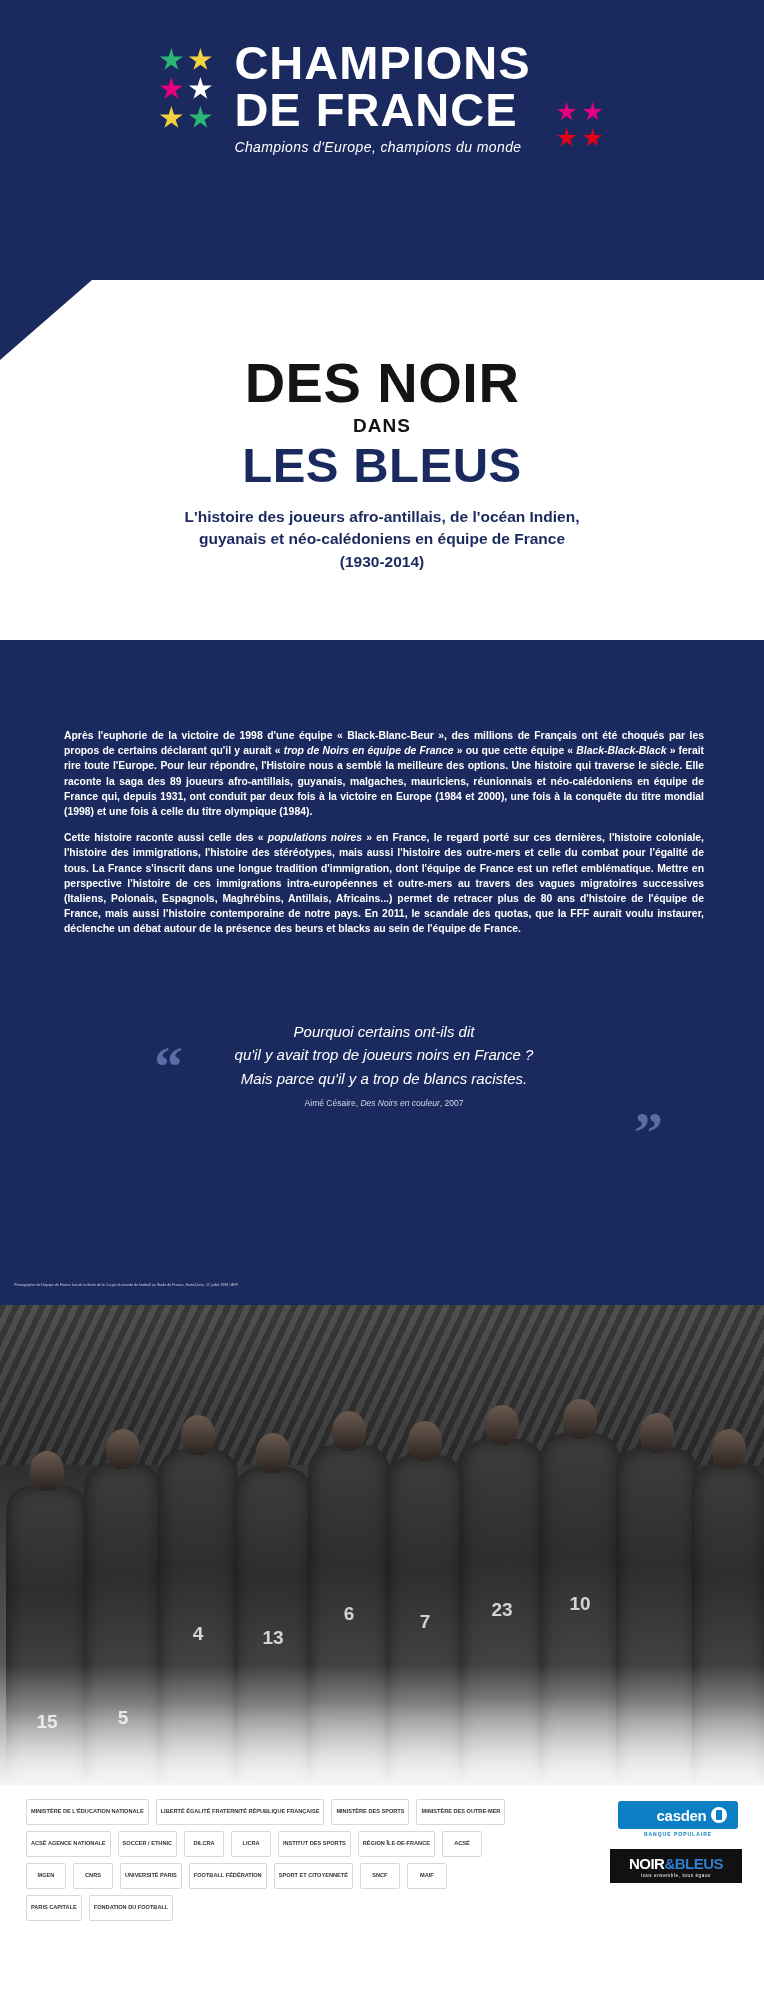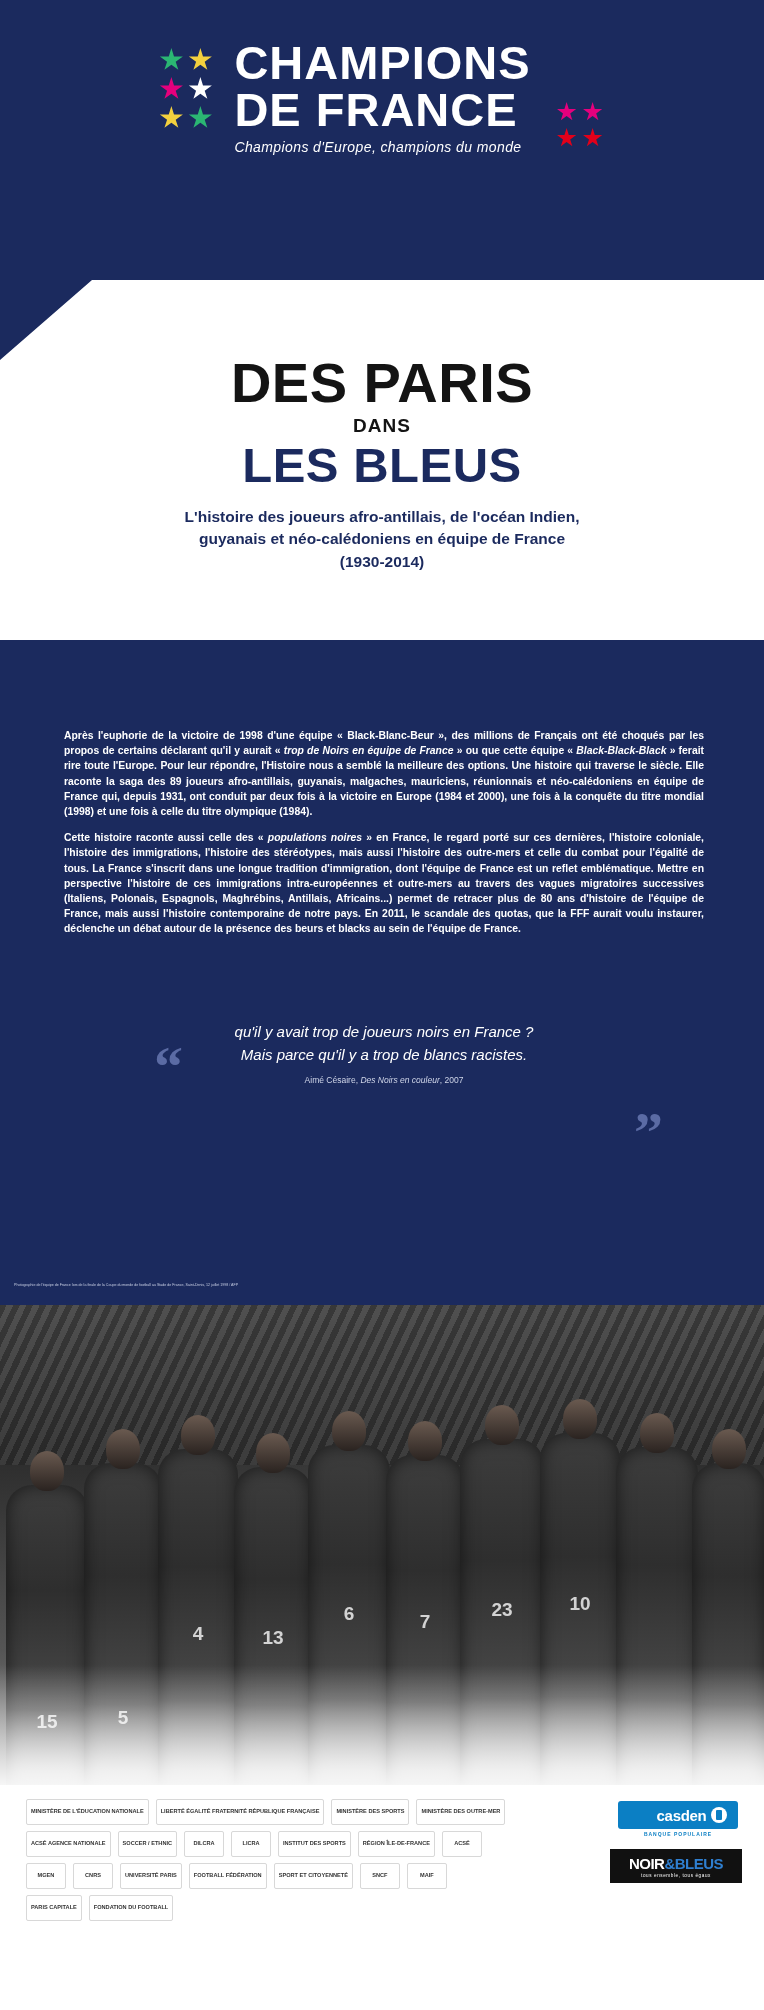--- a/index.html
+++ b/index.html
@@ -188,39 +188,40 @@
       <span class="star-sm" style="background:#e2001a"></span>
       <span class="star-sm" style="background:#e2001a"></span>
     </div>
   </div>
 </div>
 
 <div class="white-wedge"></div>
 <div class="navy-wedge-bottom"></div>
 
 <div class="title-block">
-  <div class="t1">DES PARIS</div>
+  <div class="t1">DES NOIR</div>
   <div class="t2">DANS</div>
   <div class="t3">LES BLEUS</div>
   <div class="sub-lines">
     <div>L'histoire des joueurs afro-antillais, de l'océan Indien,</div>
     <div>guyanais et néo-calédoniens en équipe de France</div>
     <div>(1930-2014)</div>
   </div>
 </div>
 
 <div class="body-text">
   <p><span>Après l'euphorie de la victoire de 1998 d'une équipe « Black-Blanc-Beur », des millions de Français ont été choqués par les propos de certains déclarant qu'il y aurait «</span> <i>trop de Noirs en équipe de France</i> <span>» ou que cette équipe «</span> <i>Black-Black-Black</i> <span>» ferait rire toute l'Europe. Pour leur répondre, l'Histoire nous a semblé la meilleure des options. Une histoire qui traverse le siècle. Elle raconte la saga des 89 joueurs afro-antillais, guyanais, malgaches, mauriciens, réunionnais et néo-calédoniens en équipe de France qui, depuis 1931, ont conduit par deux fois à la victoire en Europe (1984 et 2000), une fois à la conquête du titre mondial (1998) et une fois à celle du titre olympique (1984).</span></p>
   <p><span>Cette histoire raconte aussi celle des «</span> <i>populations noires</i> <span>» en France, le regard porté sur ces dernières, l'histoire coloniale, l'histoire des immigrations, l'histoire des stéréotypes, mais aussi l'histoire des outre-mers et celle du combat pour l'égalité de tous. La France s'inscrit dans une longue tradition d'immigration, dont l'équipe de France est un reflet emblématique. Mettre en perspective l'histoire de ces immigrations intra-européennes et outre-mers au travers des vagues migratoires successives (Italiens, Polonais, Espagnols, Maghrébins, Antillais, Africains...) permet de retracer plus de 80 ans d'histoire de l'équipe de France, mais aussi l'histoire contemporaine de notre pays. En 2011, le scandale des quotas, que la FFF aurait voulu instaurer, déclenche un débat autour de la présence des beurs et blacks au sein de l'équipe de France.</span></p>
 </div>
 
 <div class="quote-wrap">
   <div class="qmark open">“</div>
   <div class="qmark close">”</div>
   <div class="quote-lines">
+    <div>Pourquoi certains ont-ils dit</div>
     <div>qu'il y avait trop de joueurs noirs en France ?</div>
     <div>Mais parce qu'il y a trop de blancs racistes.</div>
   </div>
   <div class="quote-src">
     <span>Aimé Césaire,</span>
     <i>Des Noirs en couleur</i><span>, 2007</span>
   </div>
 </div>
 
 <div class="fine-print">Photographie de l'équipe de France lors de la finale de la Coupe du monde de football au Stade de France, Saint-Denis, 12 juillet 1998 / AFP</div>

